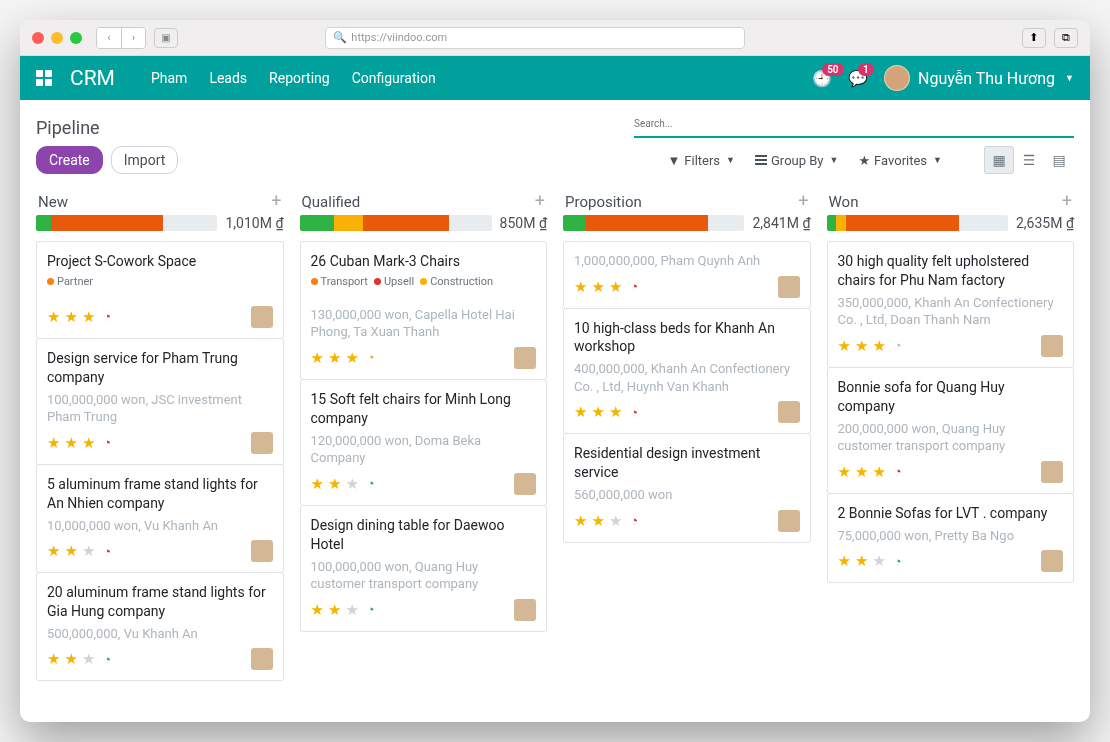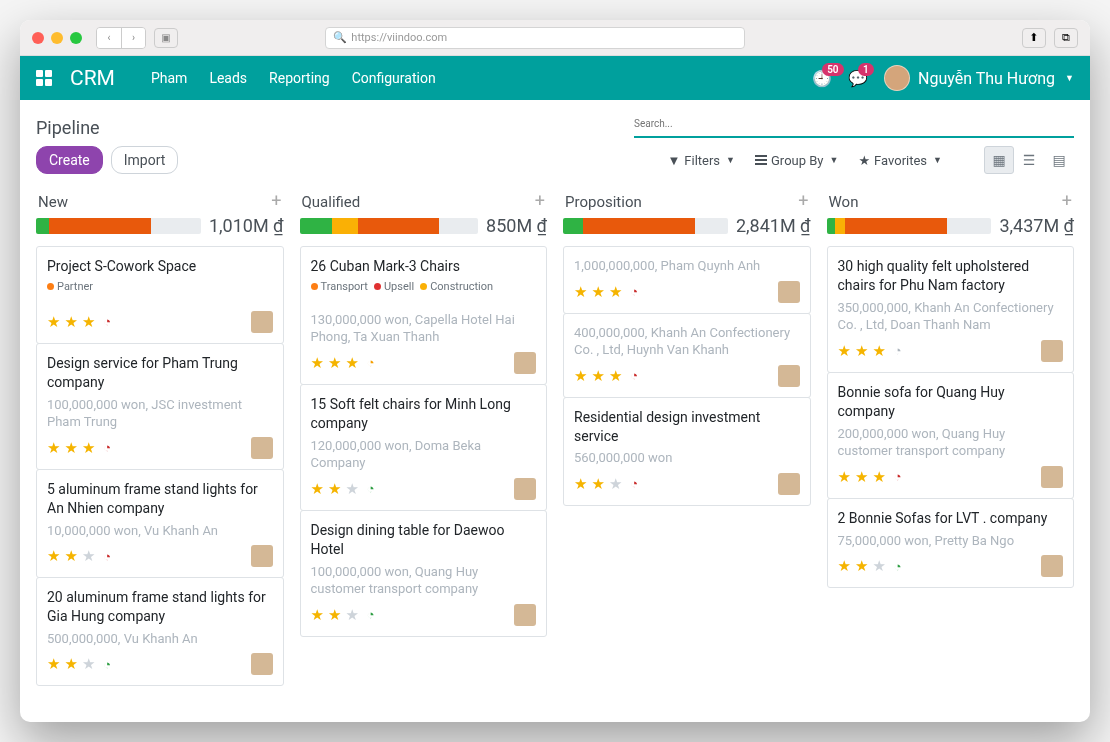--- a/index.html
+++ b/index.html
@@ -43,21 +43,21 @@
 .view-switcher{margin-left:22px;display:flex;align-items:center;gap:0}
 .vswitch{width:30px;height:28px;display:flex;align-items:center;justify-content:center;font-size:14px;color:#6c757d;cursor:pointer}
 .vswitch.active{background:#e9ecef;border:1px solid #ced4da;border-radius:3px}
 
 .board{flex:1;display:flex;gap:0;padding:0 8px 12px;overflow:hidden}
 .column{flex:1;padding:0 8px;min-width:0}
 .col-head{display:flex;align-items:flex-end;padding:6px 2px 4px;font-size:15px;color:#495057}
 .col-head .plus{margin-left:auto;color:#aaa;font-size:18px;cursor:pointer}
 .col-row2{display:flex;align-items:center;margin-bottom:10px}
 .col-row2 .barwrap{flex:1;height:16px;display:flex;border-radius:2px;overflow:hidden}
-.col-row2 .amt{font-size:18px;color:#495057;margin-left:8px;white-space:nowrap}
+.col-row2 .amt{font-size:14px;color:#495057;margin-left:8px;white-space:nowrap}
 
 .cards{display:flex;flex-direction:column}
 .card{border:1px solid #dee2e6;border-radius:3px;padding:10px;background:#fff;margin-bottom:-1px}
 .card:first-child{border-top-left-radius:3px;border-top-right-radius:3px}
 .card-title{font-size:14px;color:#212529;margin-bottom:4px;line-height:1.35}
 .tags{display:flex;gap:6px;flex-wrap:wrap;margin-bottom:18px}
 .tag{font-size:11px;color:#6c757d;display:flex;align-items:center;gap:3px}
 .tag::before{content:"";width:7px;height:7px;border-radius:50%}
 .tag.orange::before{background:#fd7e14}
 .tag.red::before{background:#e03131}
@@ -307,20 +307,21 @@
             <div class="card-sub">1,000,000,000, Pham Quynh Anh</div>
             <div class="card-foot">
               <span class="star">★</span>
               <span class="star">★</span>
               <span class="star">★</span>
               <span class="clock red">◔</span>
               <div class="av"></div>
             </div>
           </div>
           <div class="card">
+            <div class="card-title">10 high-class beds for Khanh An workshop</div>
             <div class="card-sub">400,000,000, Khanh An Confectionery Co. , Ltd, Huynh Van Khanh</div>
             <div class="card-foot">
               <span class="star">★</span>
               <span class="star">★</span>
               <span class="star">★</span>
               <span class="clock red">◔</span>
               <div class="av"></div>
             </div>
           </div>
           <div class="card">
@@ -341,21 +342,21 @@
           <span>Won</span>
           <span class="plus">+</span>
         </div>
         <div class="col-row2">
           <div class="barwrap">
             <span style="background: rgb(47, 179, 68); width: 5%;"></span>
             <span style="background: rgb(250, 176, 5); width: 6%;"></span>
             <span style="background: rgb(232, 89, 12); width: 62%;"></span>
             <span style="background: rgb(233, 236, 239); width: 27%;"></span>
           </div>
-          <div class="amt">3,437M ₫</div>
+          <div class="amt">2,635M ₫</div>
         </div>
         <div class="cards">
           <div class="card">
             <div class="card-title">30 high quality felt upholstered chairs for Phu Nam factory</div>
             <div class="card-sub">350,000,000, Khanh An Confectionery Co. , Ltd, Doan Thanh Nam</div>
             <div class="card-foot">
               <span class="star">★</span>
               <span class="star">★</span>
               <span class="star">★</span>
               <span class="clock gray">◔</span>

